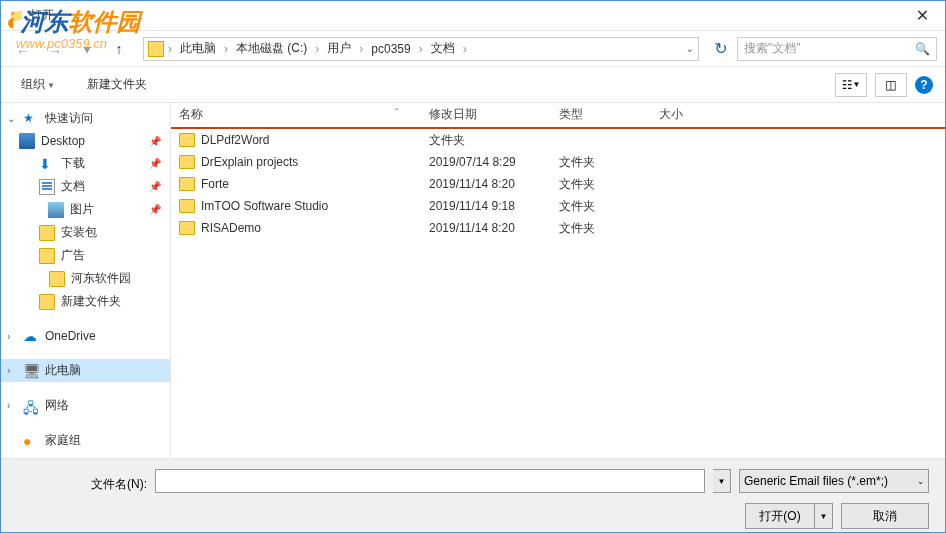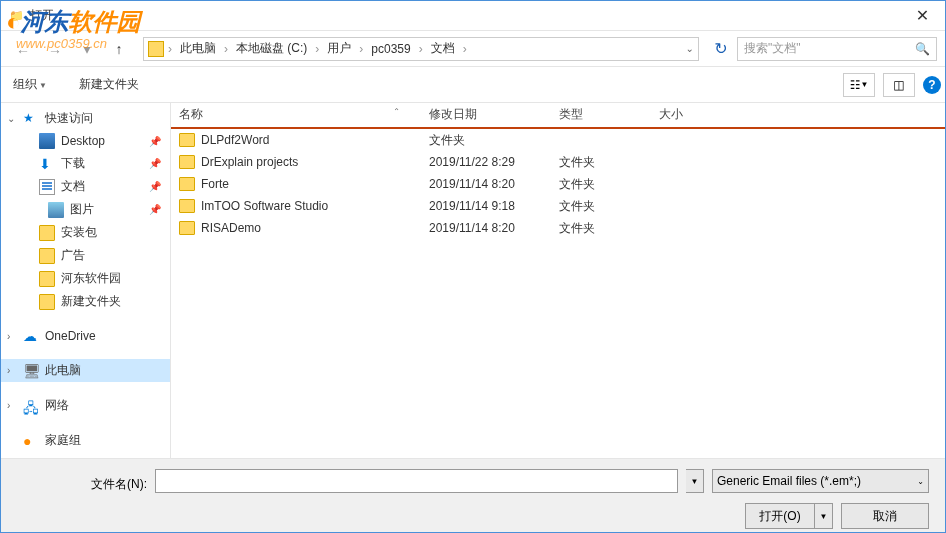--- a/index.html
+++ b/index.html
@@ -18,21 +18,21 @@
     .nav-arrow.enabled { color: #333; }
     .breadcrumb { flex: 1; height: 24px; border: 1px solid #ccc; display: flex; align-items: center; padding: 0 4px; font-size: 12px; gap: 2px; margin: 0 6px; }
     .breadcrumb-icon { width: 16px; height: 16px; background: #ffd966; border: 1px solid #d9a800; }
     .breadcrumb-item { padding: 0 4px; color: #333; }
     .breadcrumb-sep { color: #999; padding: 0 2px; }
     .breadcrumb-end { margin-left: auto; display: flex; align-items: center; gap: 4px; }
     .refresh-btn { width: 24px; height: 24px; display: flex; align-items: center; justify-content: center; color: #1a5fb4; }
     .search-box { width: 200px; height: 24px; border: 1px solid #ccc; display: flex; align-items: center; padding: 0 6px; font-size: 12px; color: #999; }
     .search-icon { margin-left: auto; color: #666; }
     
-    .toolbar { height: 36px; display: flex; align-items: center; padding: 0 4px; gap: 16px; border-bottom: 1px solid #e5e5e5; font-size: 12px; }
+    .toolbar { height: 36px; display: flex; align-items: center; padding: 0 12px; gap: 16px; border-bottom: 1px solid #e5e5e5; font-size: 12px; }
     .toolbar-item { color: #333; padding: 4px 8px; }
     .toolbar-item .arrow { font-size: 8px; margin-left: 2px; color: #666; }
     .toolbar-right { margin-left: auto; display: flex; align-items: center; gap: 8px; }
     .view-btn { width: 32px; height: 24px; display: flex; align-items: center; justify-content: center; border: 1px solid #ccc; }
     .help-icon { width: 18px; height: 18px; border-radius: 50%; background: #0078d7; color: #fff; display: flex; align-items: center; justify-content: center; font-size: 12px; font-weight: bold; }
     
     .main { display: flex; height: 355px; }
     .sidebar { width: 170px; border-right: 1px solid #e5e5e5; overflow-y: auto; padding: 4px 0; }
     .sidebar-item { display: flex; align-items: center; padding: 3px 8px 3px 22px; font-size: 12px; gap: 6px; color: #333; position: relative; }
     .sidebar-item.selected { background: #cce8ff; }
@@ -63,21 +63,21 @@
     
     .file-row { display: flex; align-items: center; font-size: 12px; color: #333; height: 22px; }
     .file-row .col-name { display: flex; align-items: center; gap: 6px; }
     .file-icon { width: 16px; height: 14px; background: #ffd966; border: 1px solid #d9a800; border-radius: 1px; flex-shrink: 0; }
     
     .footer { border-top: 1px solid #e5e5e5; padding: 10px 16px; background: #f0f0f0; }
     .filename-row { display: flex; align-items: flex-end; gap: 8px; margin-bottom: 10px; }
     .filename-label { font-size: 12px; width: 130px; text-align: right; }
     .filename-input { flex: 1; height: 24px; border: 1px solid #999; padding: 0 4px; font-size: 12px; background: #fff; }
     .filename-dropdown { width: 18px; height: 24px; border: 1px solid #999; border-left: none; display: flex; align-items: center; justify-content: center; font-size: 8px; background: #e8e8e8; }
-    .filetype-select { width: 217px; height: 24px; border: 1px solid #999; font-size: 12px; padding: 8px 4px; background: #e8e8e8; display: flex; align-items: center; }
+    .filetype-select { width: 190px; height: 24px; border: 1px solid #999; font-size: 12px; padding: 8px 4px; background: #e8e8e8; display: flex; align-items: center; }
     .filetype-select .arrow { margin-left: auto; font-size: 8px; }
     .button-row { display: flex; justify-content: flex-end; gap: 8px; }
     .btn { width: 88px; height: 26px; border: 1px solid #999; background: #e8e8e8; font-size: 12px; display: flex; align-items: center; justify-content: center; }
     .btn-open { display: flex; }
     .btn-open .split { border-left: 1px solid #999; width: 18px; height: 100%; display: flex; align-items: center; justify-content: center; font-size: 8px; margin-left: auto; }
   </style>
 </head>
 <body>
 
 <div class="watermark">
@@ -136,21 +136,21 @@
 
 <div class="main">
   <div class="sidebar">
     <div class="sidebar-section">
       <div class="sidebar-item">
         <span class="expand">⌄</span>
         <span class="icon-box icon-star">★</span>
         <span>快速访问</span>
       </div>
       <div id="sidebar-items">
-          <div class="sidebar-item" style="padding-left: 38px;">
+          <div class="sidebar-item" style="padding-left: 18px;">
             <span class="icon-box icon-desktop"></span>
             <span>Desktop</span>
             <span class="pin">📌</span>
           </div>
           <div class="sidebar-item" style="padding-left: 38px;">
             <span class="icon-box icon-download">⬇</span>
             <span>下载</span>
             <span class="pin">📌</span>
           </div>
           <div class="sidebar-item" style="padding-left: 38px;">
@@ -164,21 +164,21 @@
             <span class="pin">📌</span>
           </div>
           <div class="sidebar-item" style="padding-left: 38px;">
             <span class="icon-box icon-folder"></span>
             <span>安装包</span>
           </div>
           <div class="sidebar-item" style="padding-left: 38px;">
             <span class="icon-box icon-folder"></span>
             <span>广告</span>
           </div>
-          <div class="sidebar-item" style="padding-left: 38px;">
+          <div class="sidebar-item" style="padding-left: 48px;">
             <span class="icon-box icon-folder"></span>
             <span>河东软件园</span>
           </div>
           <div class="sidebar-item" style="padding-left: 38px;">
             <span class="icon-box icon-folder"></span>
             <span>新建文件夹</span>
           </div>
         </div>
     </div>
     <div class="sidebar-section">
@@ -226,21 +226,21 @@
             <span>DLPdf2Word</span>
           </div>
           <div class="col col-type">文件夹</div>
           <div class="col col-size"></div>
         </div>
         <div class="file-row">
           <div class="col col-name">
             <span class="file-icon"></span>
             <span>DrExplain projects</span>
           </div>
-          <div class="col col-date">2019/11/22 8:29</div>
+          <div class="col col-date">2019/07/14 8:29</div>
           <div class="col col-type">文件夹</div>
           <div class="col col-size"></div>
         </div>
         <div class="file-row">
           <div class="col col-name">
             <span class="file-icon"></span>
             <span>Forte</span>
           </div>
           <div class="col col-date">2019/11/14 8:20</div>
           <div class="col col-type">文件夹</div>

